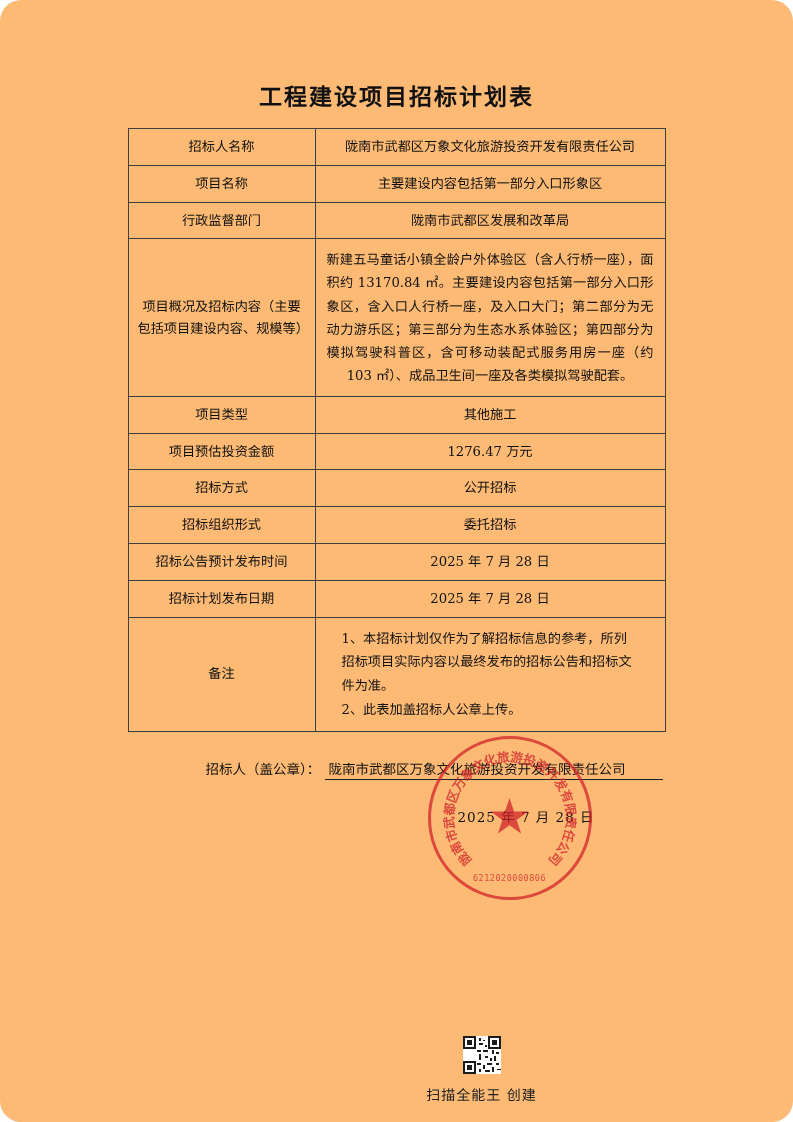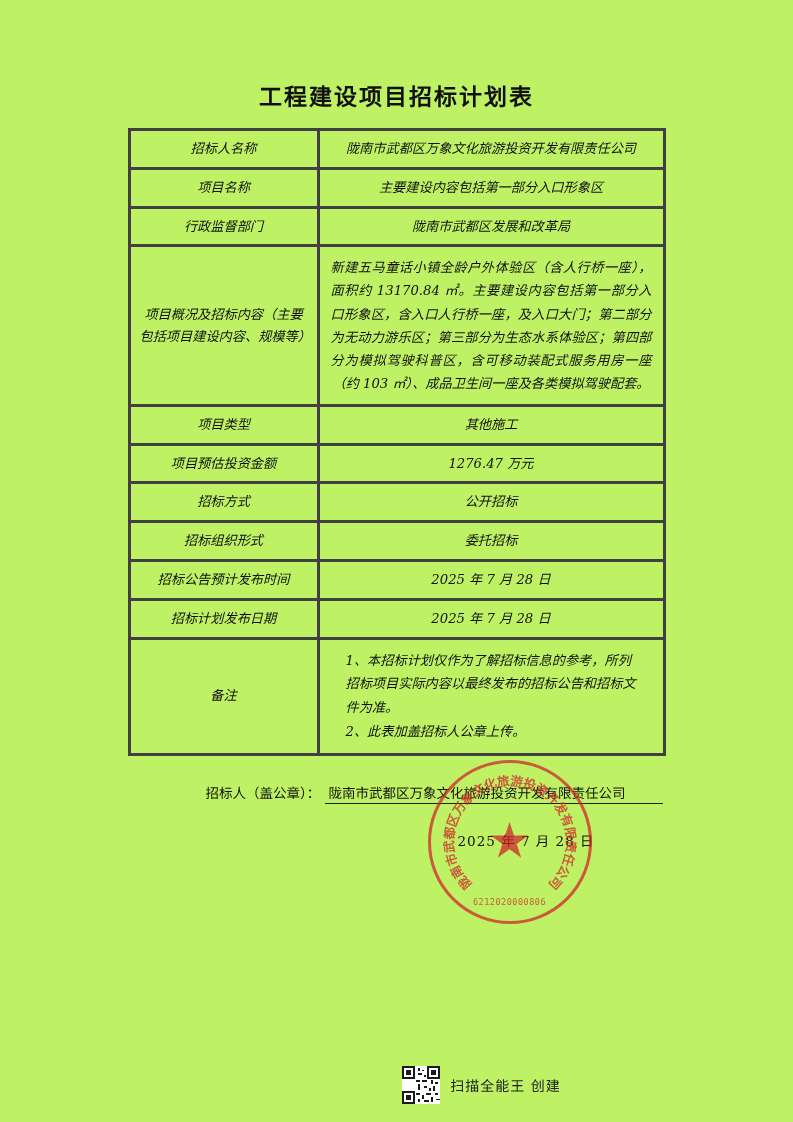--- a/index.html
+++ b/index.html
@@ -12,46 +12,46 @@
     height: 1122px;
     position: relative;
     font-family: "DejaVu Serif", "Liberation Serif", serif;
     color: #111;
     overflow: hidden;
   }
 
   .page {
     position: absolute;
     inset: 0;
-    background: #bef264;
+    background: #fdba74;
+    border-radius: 21px;
   }
 
   .doc-title {
     text-align: center;
     font-size: 23px;
     font-weight: bold;
     letter-spacing: 2px;
     margin-top: 78px;
     margin-bottom: 16px;
     font-family: "DejaVu Sans", "Liberation Sans", sans-serif;
   }
 
   table.main-table {
     border-collapse: collapse;
     width: 538px;
     margin: 0 auto;
     table-layout: fixed;
   }
   table.main-table td {
-    border: 3px solid #404040;
+    border: 1px solid #404040;
     padding: 7px 9px;
     font-size: 13.2px;
     line-height: 1.65;
     vertical-align: middle;
-    font-style: italic;
   }
   td.label-cell {
     width: 168px;
     text-align: center;
     font-weight: normal;
   }
   td.value-cell {
     text-align: center;
   }
   td.value-cell.justify {
@@ -142,20 +142,21 @@
     position: absolute;
     left: 0;
     bottom: 18px;
     width: 100%;
     display: flex;
     justify-content: center;
     align-items: center;
     gap: 10px;
     padding-left: 170px;
     box-sizing: border-box;
+    flex-direction: column;
   }
   .qr {
     width: 38px;
     height: 38px;
     display: block;
   }
   .footer-text {
     font-size: 14px;
     color: #222;
     font-family: "DejaVu Sans", "Liberation Sans", sans-serif;

